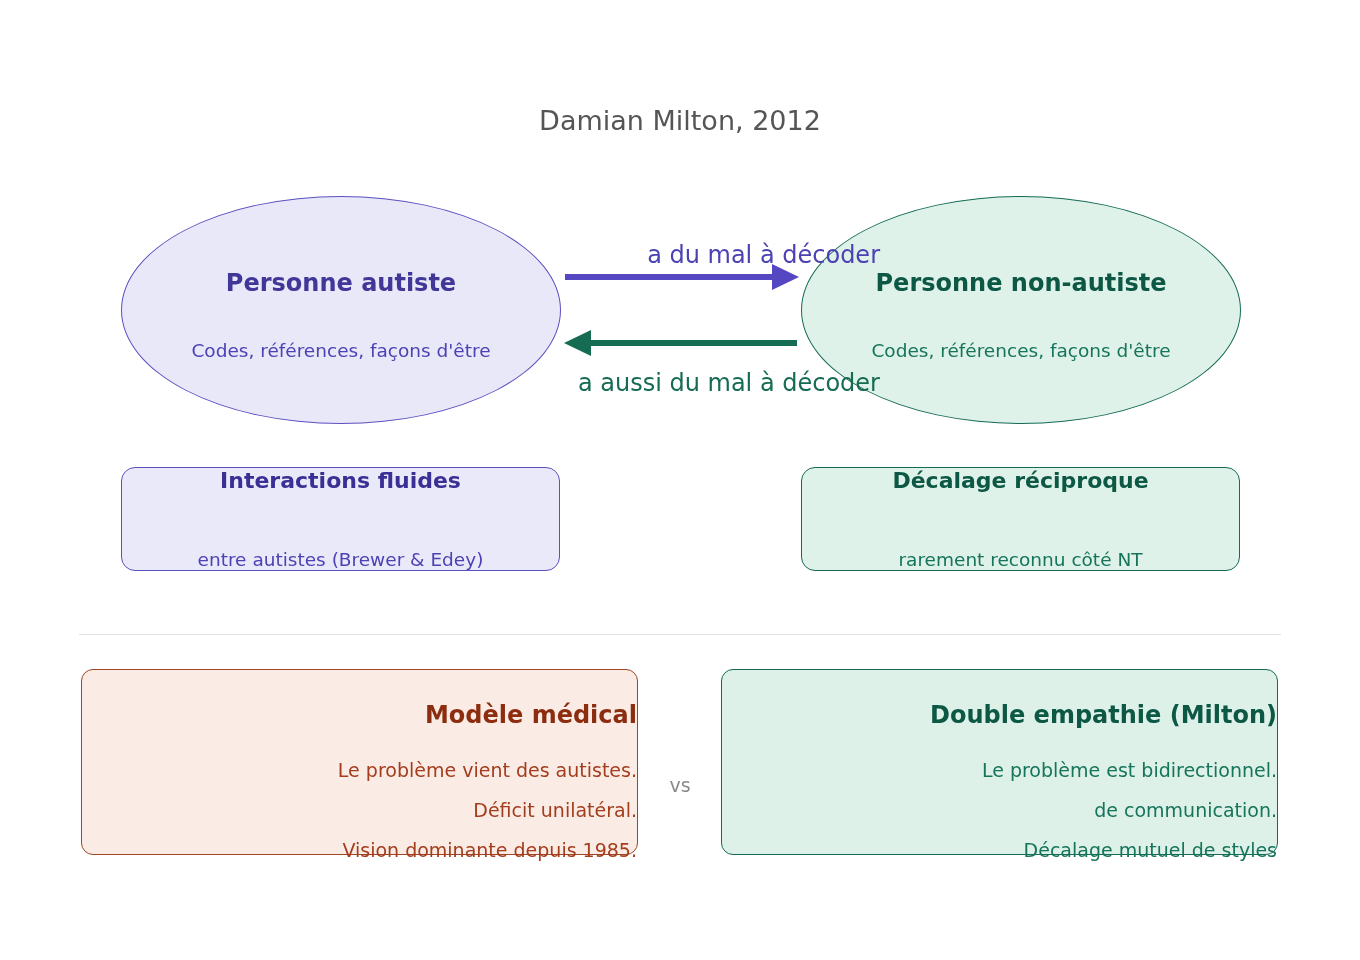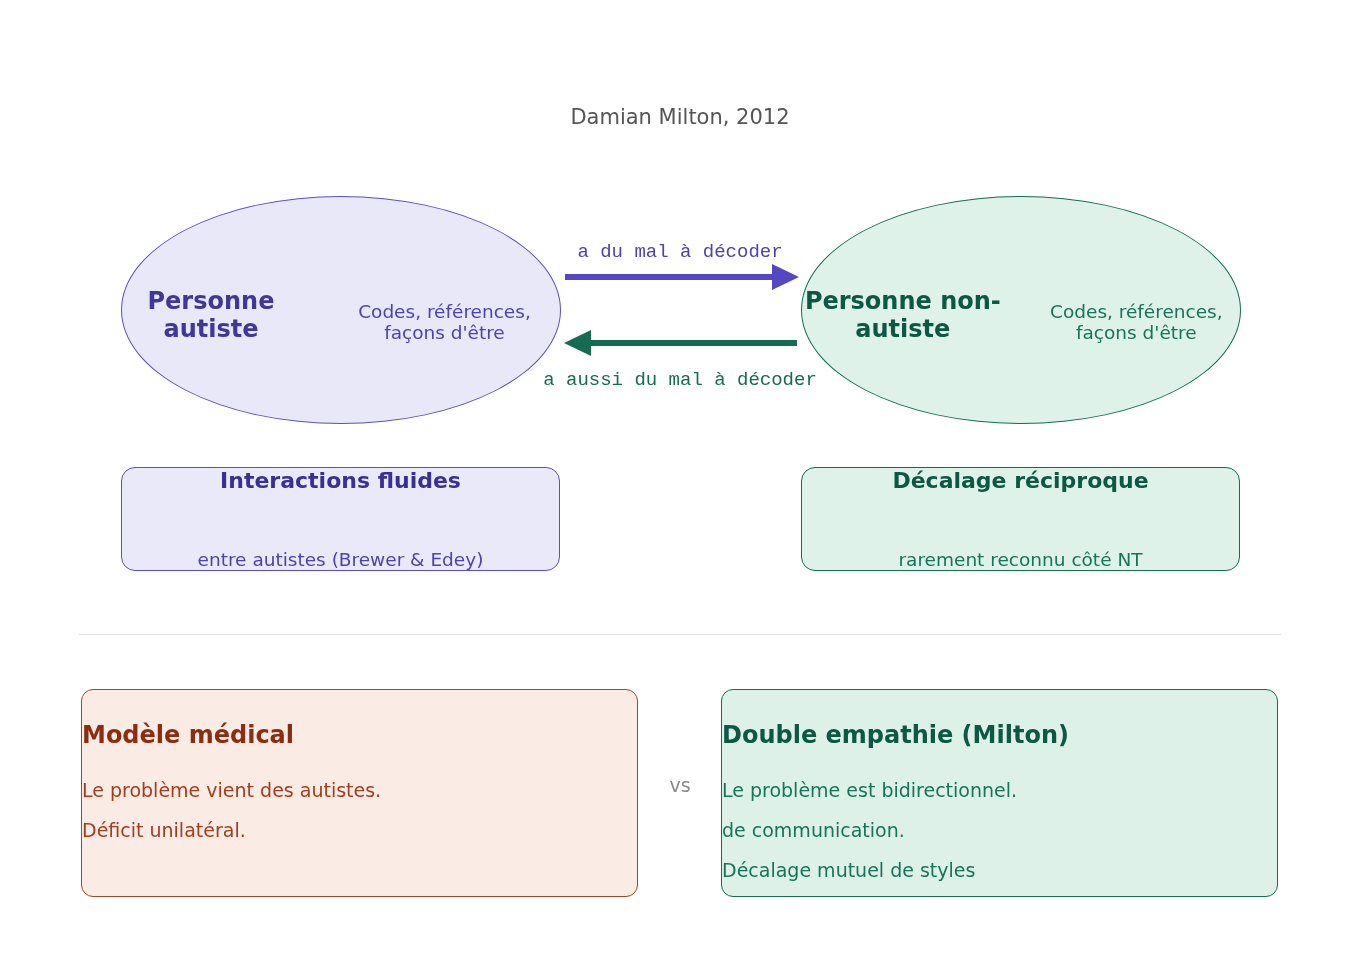--- a/index.html
+++ b/index.html
@@ -21,30 +21,31 @@
     text-align: center;
     font-size: 27px;
     font-weight: bold;
     color: #2b2b2b;
     letter-spacing: 0.5px;
   }
   .main-subtitle {
     position: absolute;
     top: 105px; left: 0; width: 100%;
     text-align: center;
-    font-size: 21px;
+    font-size: 27px;
     color: #555555;
   }
 
   
   .ellipse {
     position: absolute;
     width: 440px; height: 228px;
     border-radius: 50%;
     display: flex;
+    flex-direction: column;
     align-items: center;
     justify-content: center;
     text-align: center;
     padding-top: 10px;
     gap: 29px;
   }
   .ellipse-autiste {
     left: 121px; top: 196px;
     background: #e9e8f9;
     border: 1px solid #5b50c0;
@@ -76,23 +77,22 @@
   .head-left {
     left: 564px; top: 330px;
     border-top: 13px solid transparent;
     border-bottom: 13px solid transparent;
     border-right: 27px solid #156c52;
   }
 
   .arrow-label {
     position: absolute;
     width: 400px;
-    text-align: center;
-    font-size: 19px;
-    font-family: Liberation Mono, monospace;
+    text-align: right;
+    font-size: 24px;
   }
   .label-right { left: 480px; top: 241px; color: #4c42b4; }
   .label-left  { left: 480px; top: 369px; color: #156c52; }
 
   
   .info-box {
     position: absolute;
     top: 467px;
     width: 439px; height: 104px;
     border-radius: 14px;
@@ -124,25 +124,24 @@
     position: absolute;
     left: 79px; top: 634px;
     width: 1202px; height: 1px;
     background: #e3e3e3;
   }
 
   
   .compare-box {
     position: absolute;
     top: 669px;
-    width: 557px; height: 208px;
+    width: 557px; height: 186px;
     border-radius: 12px;
-    text-align: left;
+    text-align: right;
     padding-top: 31px;
-    margin-top: 20px;
   }
   .box-medical {
     left: 81px;
     background: #faece5;
     border: 1px solid #9e4626;
   }
   .box-milton {
     left: 721px;
     background: #ddf1e8;
     border: 1px solid #166b55;
@@ -197,20 +196,21 @@
     <div class="info-title">Décalage réciproque</div>
     <div class="info-sub">rarement reconnu côté NT</div>
   </div>
 
   <div class="divider"></div>
 
   <div class="compare-box box-medical">
     <div class="compare-title">Modèle médical</div>
     <div class="compare-line">Le problème vient des autistes.</div>
     <div class="compare-line">Déficit unilatéral.</div>
+    <div class="compare-line">Vision dominante depuis 1985.</div>
   </div>
 
   <div class="vs-label">vs</div>
 
   <div class="compare-box box-milton">
     <div class="compare-title">Double empathie (Milton)</div>
     <div class="compare-line">Le problème est bidirectionnel.</div>
     <div class="compare-line">de communication.</div>
     <div class="compare-line">Décalage mutuel de styles</div>
   </div>

